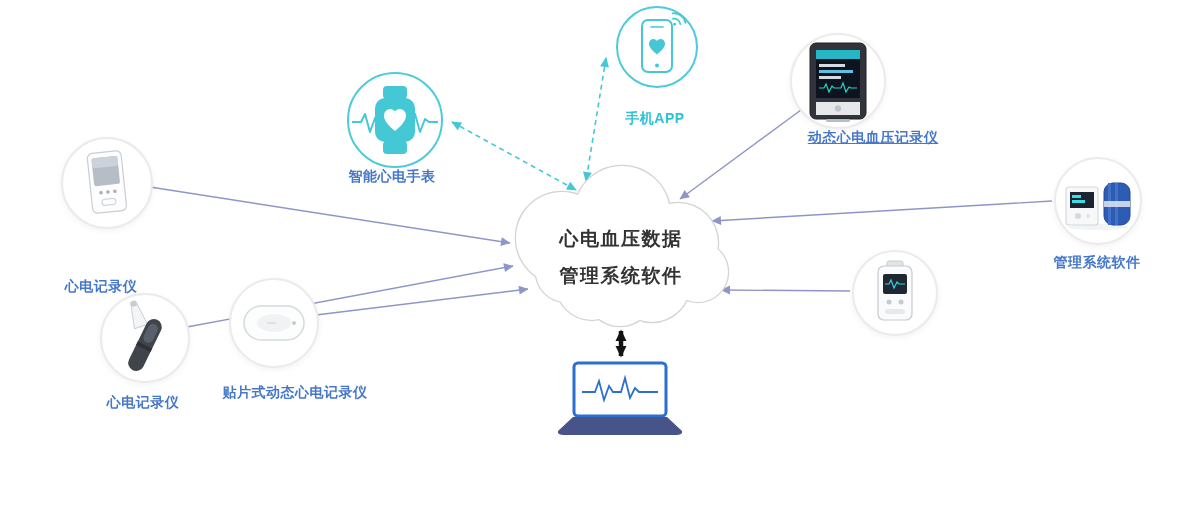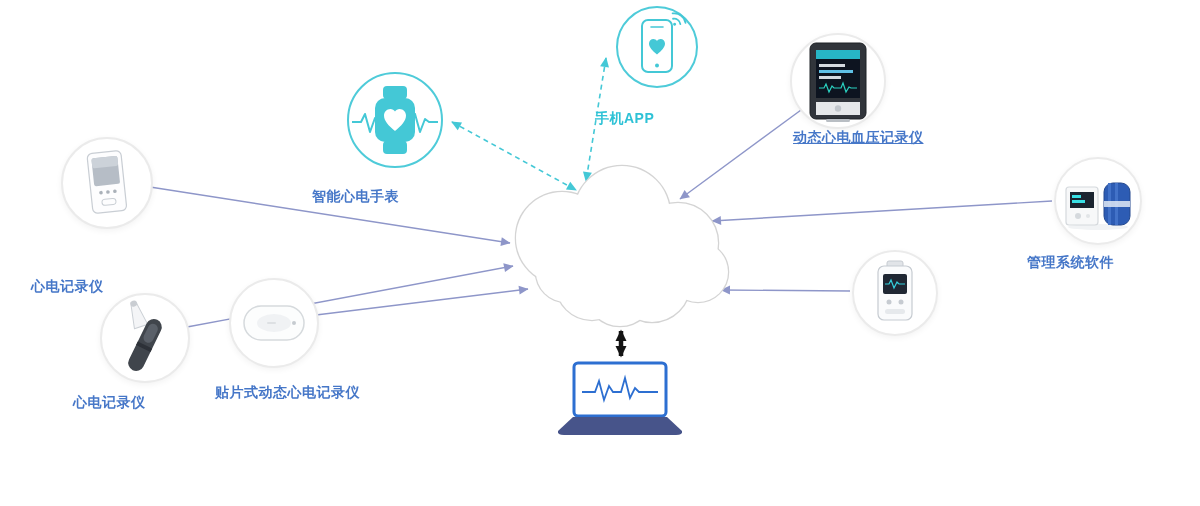--- a/index.html
+++ b/index.html
@@ -9,21 +9,21 @@
   }
   svg.layer{position:absolute;left:0;top:0;pointer-events:none;}
   .node-circle{
     position:absolute;border-radius:50%;background:#fff;
     border:2px solid #ebebeb;box-shadow:0 2px 6px rgba(0,0,0,0.05);
     display:flex;align-items:center;justify-content:center;
   }
   .node-circle.teal{border-color:#4ecbd9;box-shadow:none;}
   .node-circle svg{display:block;}
   .label{
-    position:absolute;color:#4677c8;
+    position:absolute;text-align:center;color:#4677c8;
     font-size:14px;font-weight:600;letter-spacing:0.5px;white-space:nowrap;
   }
   .label.cyan{color:#2ec2d6;}
   .cloud-text{
     position:absolute;left:533px;top:220px;width:176px;text-align:center;
     font-size:19px;font-weight:600;color:#333;line-height:37px;letter-spacing:1.5px;
   }
 </style>
 </head>
 <body>
@@ -82,31 +82,35 @@
 
     <line x1="621" y1="331" x2="621" y2="356" stroke="#141414" stroke-width="4.5" marker-start="url(#mBlack)" marker-end="url(#mBlack)"></line>
 
     <g>
       <rect x="574" y="363" width="92" height="53" rx="4" fill="#ffffff" stroke="#2d6fd1" stroke-width="3"></rect>
       <polyline points="582,392 595,392 599,381 604,400 609,386 613,392 621,392 625,378 630,398 635,388 639,392 658,392" fill="none" stroke="#2d6fd1" stroke-width="1.8"></polyline>
       <path d="M558 431 L573 417 L667 417 L682 431 Q683 435 676 435 L564 435 Q557 435 558 431 Z" fill="#47548a"></path>
     </g>
   </svg>
 
+  <div class="cloud-text">
+    <div>心电血压数据</div>
+    <div>管理系统软件</div>
+  </div>
 
   <div class="node-circle teal" style="left:347px;top:72px;width:92px;height:92px;">
     <svg width="92" height="92" viewBox="0 0 92 92">
       <polyline points="3,48 12,48 16,40 21,58 26,44 30,48 62,48 66,40 71,58 76,45 80,48 89,48" fill="none" stroke="#44c8d6" stroke-width="2" stroke-linejoin="round"></polyline>
       <rect x="34" y="12" width="24" height="13" rx="4" fill="#44c8d6"></rect>
       <rect x="34" y="67" width="24" height="13" rx="4" fill="#44c8d6"></rect>
       <rect x="26" y="24" width="40" height="44" rx="10" fill="#44c8d6"></rect>
       <path d="M46 57 C39.5 51.5 35 47 35 41.5 C35 37.9 37.9 35 41.4 35 C43.3 35 45 36 46 37.6 C47 36 48.7 35 50.6 35 C54.1 35 57 37.9 57 41.5 C57 47 52.5 51.5 46 57 Z" fill="#ffffff"></path>
     </svg>
   </div>
-  <div class="label" style="left:312px;top:168px;width:160px;margin-top:20px;">智能心电手表</div>
+  <div class="label" style="left:312px;top:168px;width:160px;">智能心电手表</div>
 
   <div class="node-circle teal" style="left:616px;top:6px;width:78px;height:78px;">
     <svg width="78" height="78" viewBox="0 0 78 78">
       <rect x="24" y="12" width="30" height="52" rx="6" fill="#ffffff" stroke="#44c8d6" stroke-width="2"></rect>
       <line x1="33" y1="19" x2="45" y2="19" stroke="#44c8d6" stroke-width="1.6" stroke-linecap="round"></line>
       <path d="M39 46.5 C34.3 42.4 31 39.2 31 35.4 C31 32.9 33 31 35.4 31 C36.8 31 38.1 31.7 39 32.9 C39.9 31.7 41.2 31 42.6 31 C45 31 47 32.9 47 35.4 C47 39.2 43.7 42.4 39 46.5 Z" fill="#44c8d6"></path>
       <circle cx="39" cy="57.5" r="2" fill="#44c8d6"></circle>
       <g transform="rotate(36 59 13)" stroke="#44c8d6" stroke-width="1.8" stroke-linecap="round" fill="none">
         <circle cx="59" cy="17" r="1.5" fill="#44c8d6" stroke="none"></circle>
         <path d="M54.5 13.5 A6.3 6.3 0 0 1 63.5 13.5"></path>

